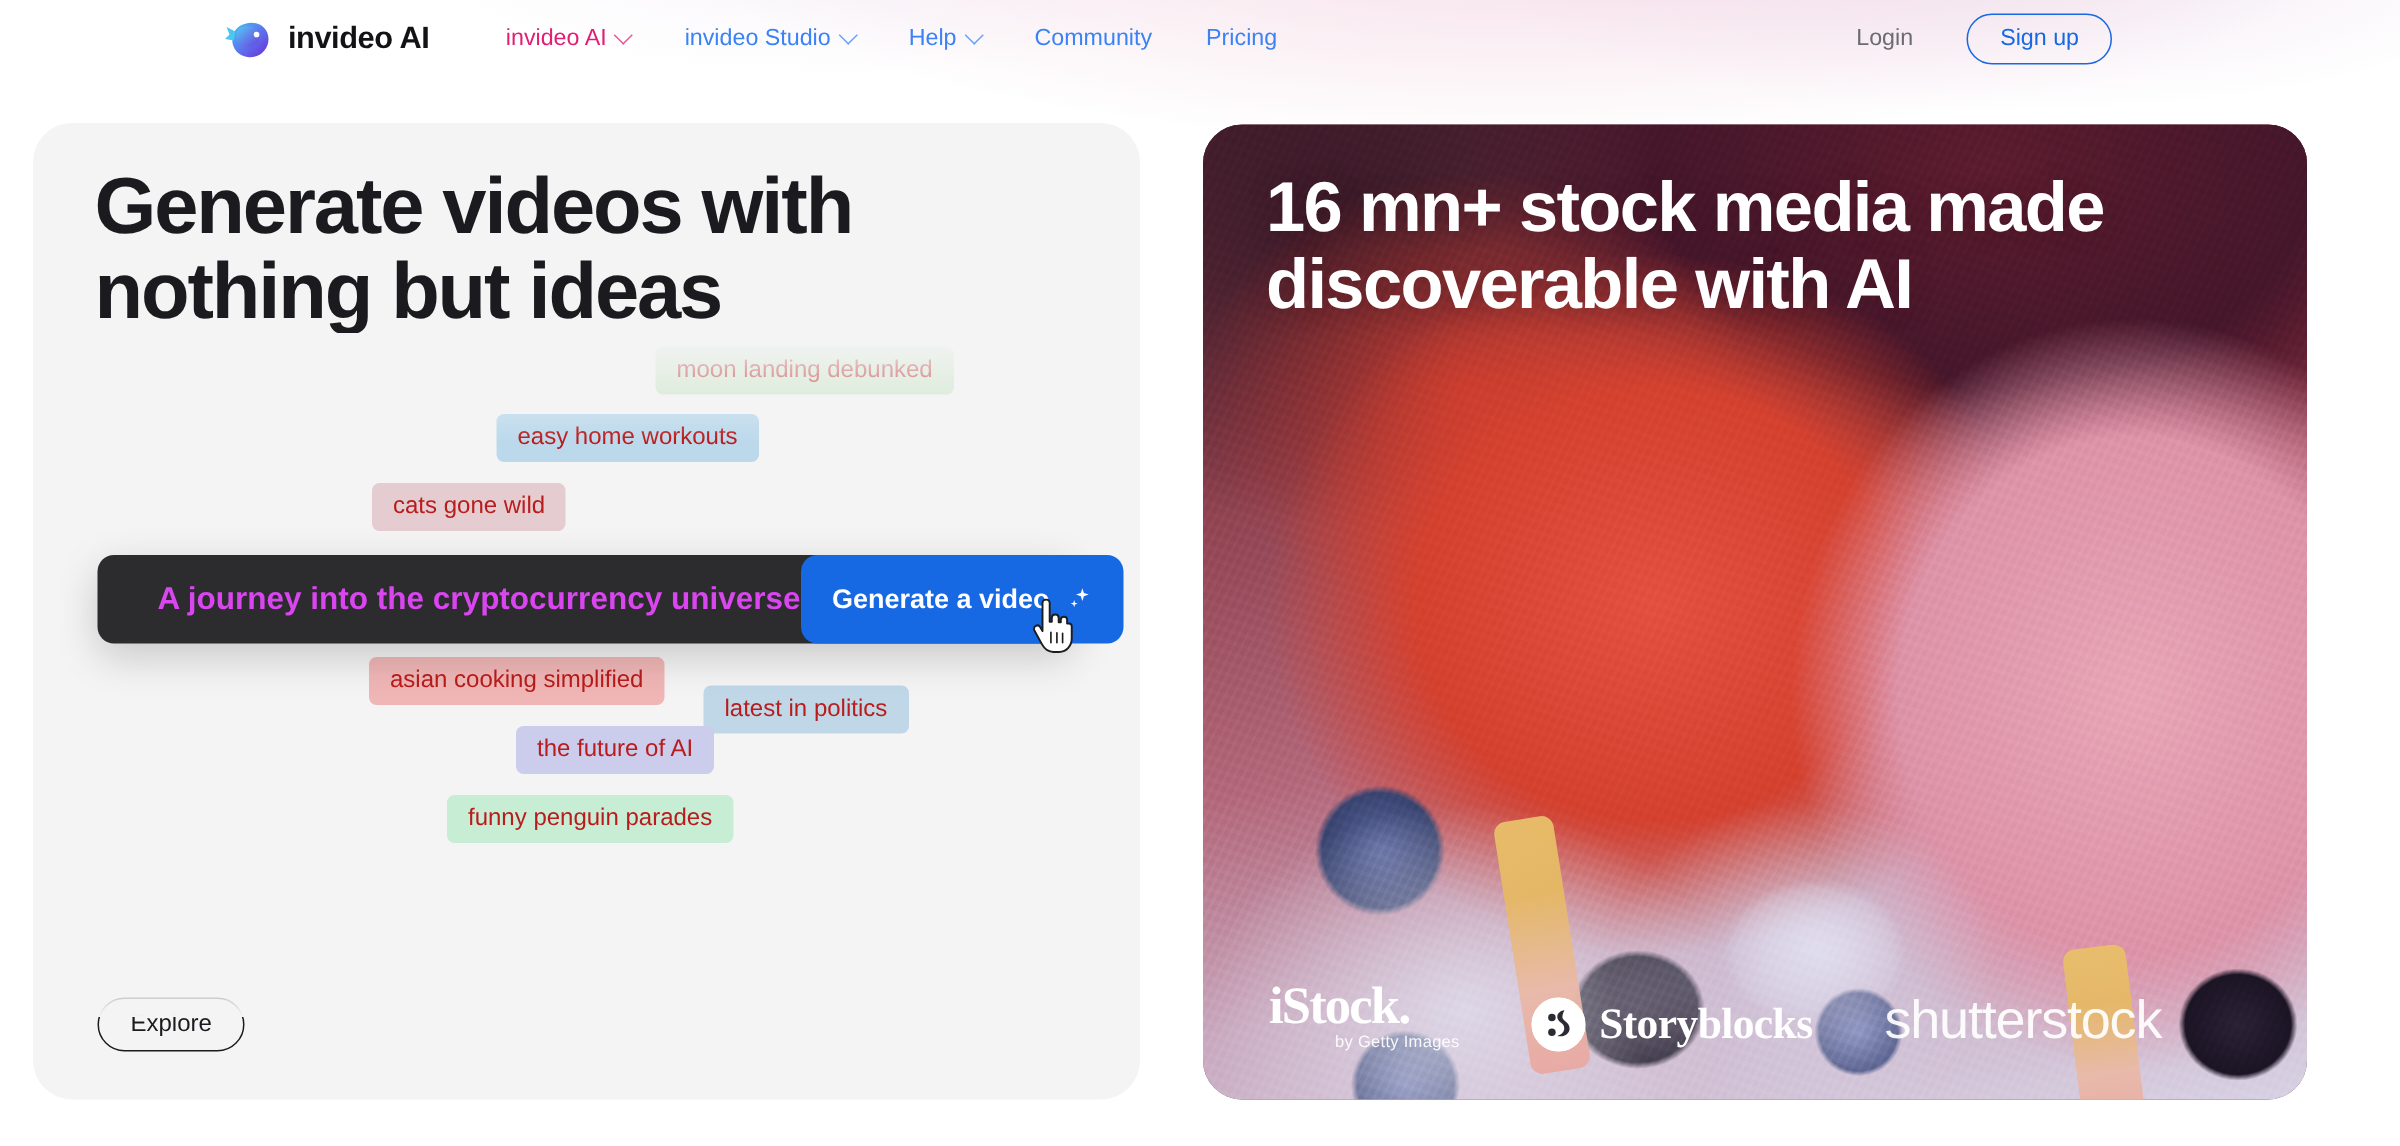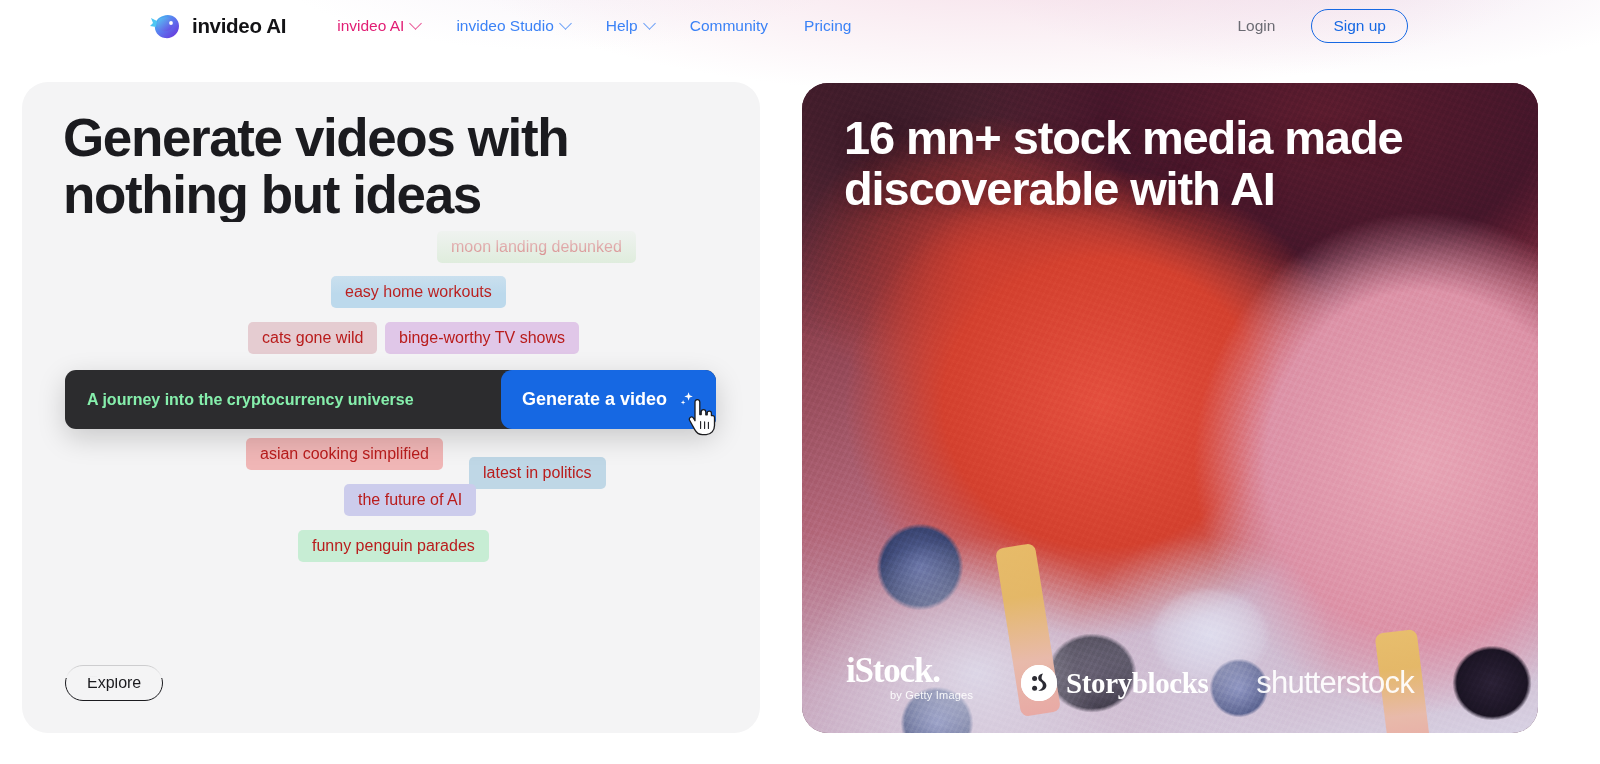--- a/index.html
+++ b/index.html
@@ -177,23 +177,23 @@
     left: 43px; top: 288px;
     width: 651px; height: 59px;
     background: #2c2c2e;
     border-radius: 11px;
     display: flex;
     align-items: center;
     z-index: 4;
     box-shadow: 0 9px 28px rgba(0,0,0,0.18);
   }
   .prompt-text {
-    margin-left: 22px;
-    font-size: 16px;
-    color: #86efac;
+    margin-left: 40px;
+    font-size: 21px;
+    color: #d946ef;
     font-weight: 600;
     white-space: nowrap;
   }
   .generate-btn {
     margin-left: auto;
     margin-right: 0;
     height: 59px;
     background: #1668e3;
     color: #ffffff;
     font-size: 18px;
@@ -349,21 +349,21 @@
   }
   .storyblocks-name {
     font-size: 29px;
     font-weight: 700;
     color: #ffffff;
     font-family: "Liberation Serif", serif;
     letter-spacing: -0.4px;
   }
 
   .shutterstock-name {
-    font-size: 31px;
+    font-size: 36px;
     font-weight: 400;
     color: rgba(255,255,255,0.93);
     letter-spacing: -0.8px;
   }
 </style>
 </head>
 <body>
 
 <div class="page">
 
@@ -422,21 +422,20 @@
   </div>
 
   <div class="left-card">
 
     <div class="headline">Generate videos with nothing but ideas</div>
 
     <div class="pill-cloud">
       <span class="pill" style="left: 415px; top: 149px; background: rgb(207, 231, 203);">moon landing debunked</span>
       <span class="pill" style="left: 309px; top: 194px; background: rgb(188, 217, 236);">easy home workouts</span>
       <span class="pill" style="left: 226px; top: 240px; background: rgb(229, 204, 209);">cats gone wild</span>
-      <span class="pill" style="left: 363px; top: 240px; background: rgb(224, 199, 232);">binge-worthy TV shows</span>
       <span class="pill" style="left: 224px; top: 356px; background: rgb(240, 182, 182);">asian cooking simplified</span>
       <span class="pill" style="left: 430px; top: 375px; background: rgb(191, 215, 230); margin-left: 17px;">latest in politics</span>
       <span class="pill" style="left: 322px; top: 402px; background: rgb(204, 204, 236);">the future of AI</span>
       <span class="pill" style="left: 276px; top: 448px; background: rgb(199, 237, 212);">funny penguin parades</span>
       <div class="cloud-fade-top"></div>
       <div class="cloud-fade-bottom"></div>
     </div>
 
     <div class="prompt-bar" style="background: rgb(44, 44, 46);">
       <span class="prompt-text" title="A journey into the cryptocurrency universe">A journey into the cryptocurrency universe</span>

